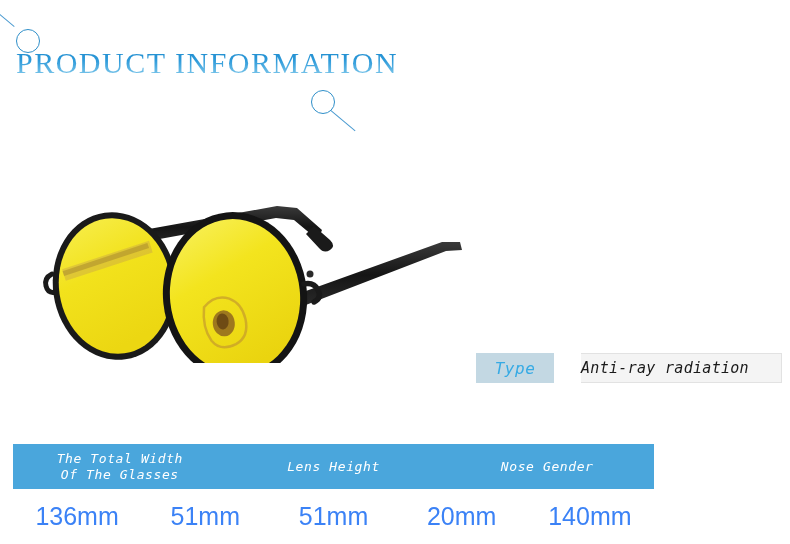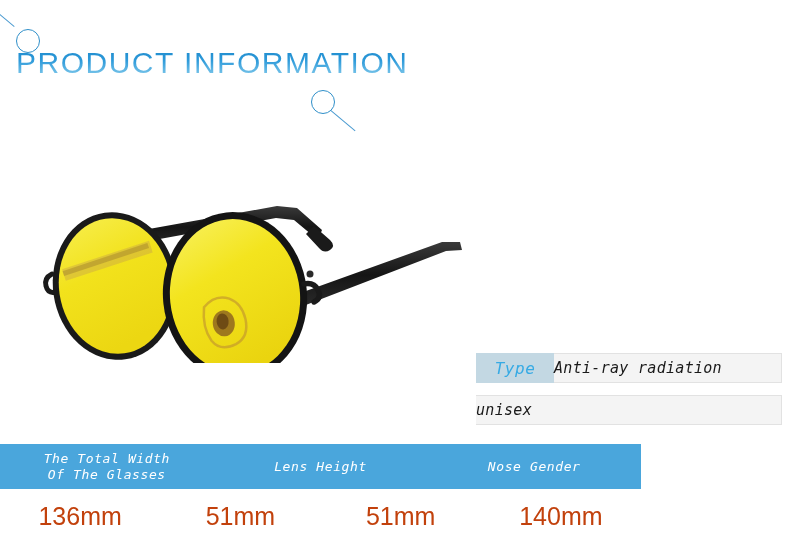--- a/index.html
+++ b/index.html
@@ -29,21 +29,21 @@
     height: 0;
     border-top: 1px solid #4a9ad0;
     transform-origin: 0 0;
   }
 
   
   .title {
     position: absolute;
     left: 16px;
     top: 46px;
-    font-family: Liberation Sans, sans-serif;
+    font-family: Liberation Serif, serif;
     font-size: 30px;
     letter-spacing: 1.5px;
     font-weight: 400;
     white-space: nowrap;
     background: linear-gradient(180deg, #1a86c8 0%, #2d9ada 42%, #7cc6ea 86%, #bfe2f5 100%);
     -webkit-background-clip: text;
     background-clip: text;
     color: transparent;
     -webkit-text-fill-color: transparent;
   }
@@ -57,20 +57,21 @@
     height: 185px;
   }
   .glasses svg { display: block; width: 100%; height: 100%; }
 
   
   .prop-row {
     position: absolute;
     height: 30px;
     display: flex;
     align-items: stretch;
+    gap: 27px;
   }
   .prop-label {
     width: 78px;
     background: #c3d8e3;
     color: #36aae4;
     font-family: "DejaVu Sans Mono", "Liberation Mono", monospace;
     font-style: italic;
     font-size: 16px;
     display: flex;
     align-items: center;
@@ -88,21 +89,21 @@
     align-items: center;
     letter-spacing: 0.3px;
     border: 1px solid #e2e2e2;
     border-left: none;
     box-sizing: border-box;
   }
 
   
   .dim-table {
     position: absolute;
-    left: 0;
+    left: 13px;
     top: 444px;
     width: 641px;
   }
   .dim-head {
     display: flex;
     background: #4aa6dc;
     height: 45px;
   }
   .dim-head-cell {
     flex: 1;
@@ -120,21 +121,21 @@
     box-sizing: border-box;
     white-space: pre-line;
   }
   .dim-body {
     display: flex;
     height: 55px;
     background: #ffffff;
   }
   .dim-body-cell {
     flex: 1;
-    color: #c2410c;
+    color: #3b82f6;
     font-family: "Liberation Sans", sans-serif;
     font-size: 25px;
     display: flex;
     align-items: center;
     justify-content: center;
     box-sizing: border-box;
   }
 </style>
 </head>
 <body>
@@ -206,31 +207,31 @@
       <circle cx="288" cy="96" r="3.5" fill="#2a2a2a"></circle>
     </svg>
   </div>
 
   <div class="prop-row" style="left:476px; top:353px; width:306px;">
     <div class="prop-label">Type</div>
     <div class="prop-value">Anti-ray radiation</div>
   </div>
 
   <div class="prop-row" style="left:476px; top:395px; width:306px;">
-    <div class="prop-value">unisex</div>
   </div>
 
   <div class="dim-table">
     <div class="dim-head">
       <div class="dim-head-cell">The Total Width
 Of The Glasses</div>
       <div class="dim-head-cell">Lens Height</div>
       <div class="dim-head-cell">Nose Gender</div>
     </div>
     <div class="dim-body">
       <div class="dim-body-cell">136mm</div>
       <div class="dim-body-cell">51mm</div>
       <div class="dim-body-cell">51mm</div>
+      <div class="dim-body-cell">20mm</div>
       <div class="dim-body-cell">140mm</div>
     </div>
   </div>
 
 </div>
 
 </body></html>

